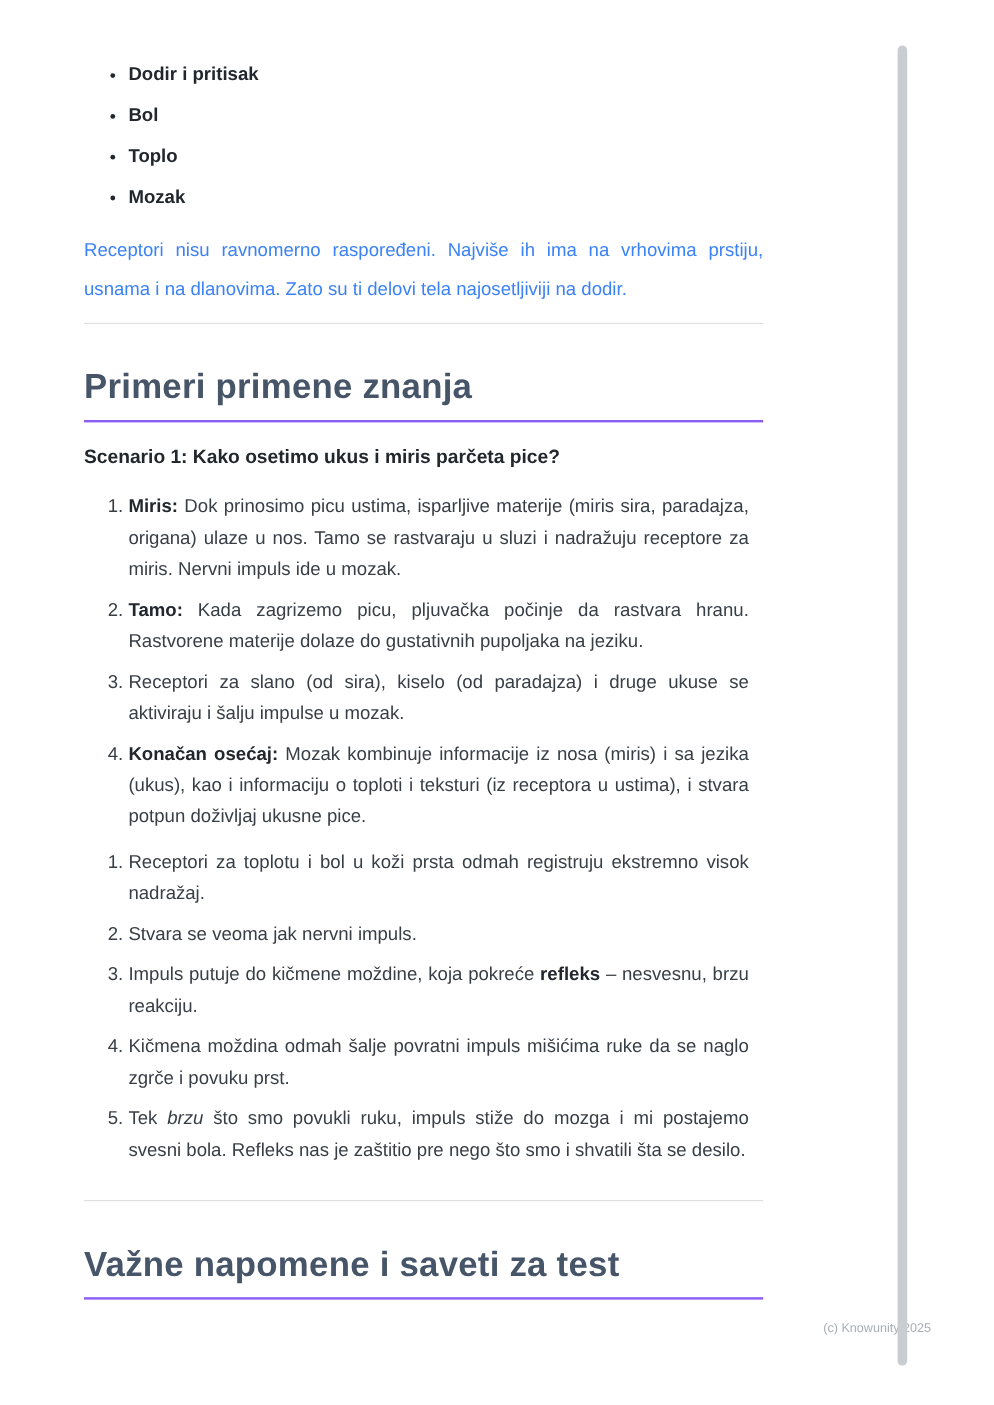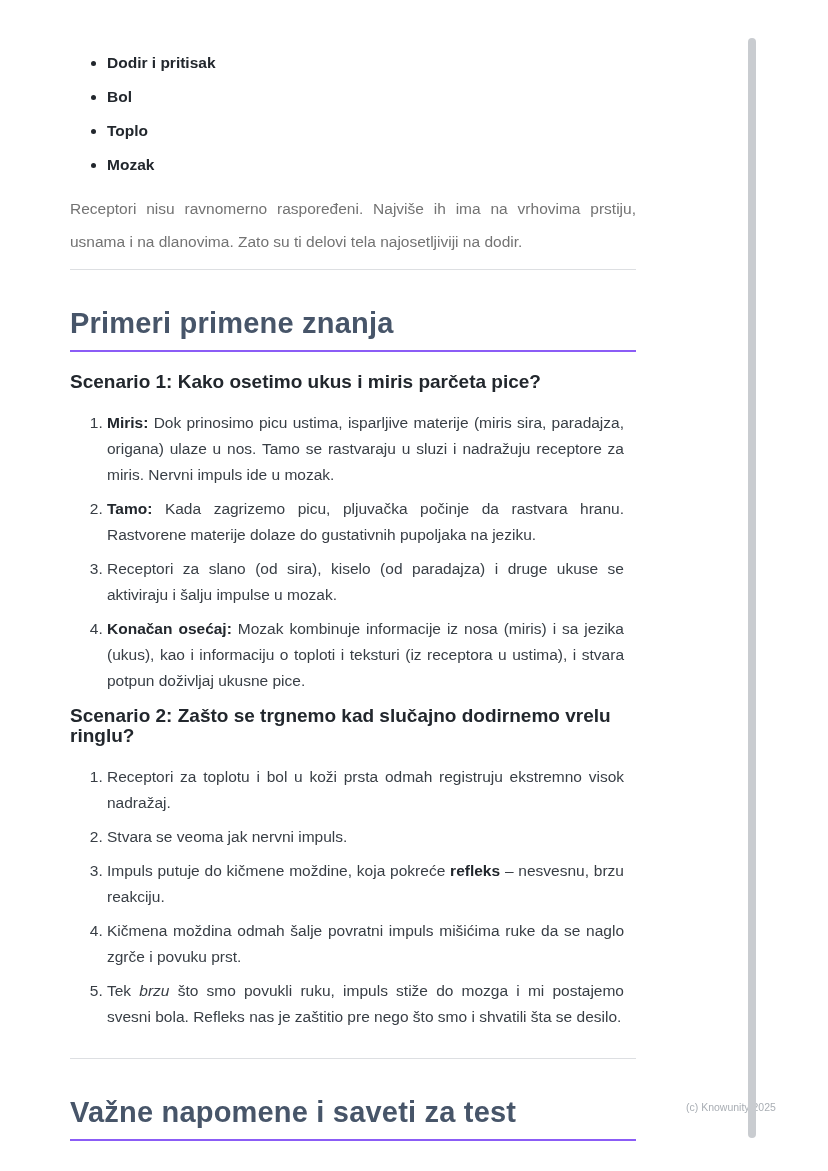--- a/index.html
+++ b/index.html
@@ -27,41 +27,41 @@
     font-size: 15.5px;
     line-height: 26px;
     margin-bottom: 8px;
     color: #22272d;
   }
   p.body-paragraph {
     margin: 14px 0 0 0;
     font-size: 15.5px;
     line-height: 33px;
     text-align: justify;
-    color: #737373;
+    color: #3b82f6;
   }
   hr.divider {
     border: 0;
     border-top: 1px solid #dddfe2;
   }
   hr.divider-1 { margin: 11px 0 0 0; }
   hr.divider-2 { margin: 28px 0 0 0; }
   h2.section-title {
     margin: 36px 0 20px 0;
     font-size: 29px;
     line-height: 34px;
     font-weight: 700;
     color: #475569;
     letter-spacing: 0.2px;
     padding-bottom: 10px;
     border-bottom: 2px solid #8b5cf6;
   }
   h3.scenario-title {
     margin: 6px 0 18px 0;
-    font-size: 19px;
+    font-size: 16px;
     line-height: 20px;
     font-weight: 700;
     color: #22272d;
   }
   ol.steps {
     margin: 12px;
     padding-left: 25px;
     color: #383e45;
   }
   ol.steps li {
@@ -110,21 +110,20 @@
 
   <h3 class="scenario-title">Scenario 1: Kako osetimo ukus i miris parčeta pice?</h3>
 
   <ol class="steps">
     <li><span></span><span class="seg-bold">Miris:</span><span class="seg-italic"></span><span> Dok prinosimo picu ustima, isparljive materije (miris sira, paradajza, origana) ulaze u nos. Tamo se rastvaraju u sluzi i nadražuju receptore za miris. Nervni impuls ide u mozak.</span></li>
     <li><span></span><span class="seg-bold">Tamo:</span><span class="seg-italic"></span><span> Kada zagrizemo picu, pljuvačka počinje da rastvara hranu. Rastvorene materije dolaze do gustativnih pupoljaka na jeziku.</span></li>
     <li><span>Receptori za slano (od sira), kiselo (od paradajza) i druge ukuse se aktiviraju i šalju impulse u mozak.</span><span class="seg-bold"></span><span class="seg-italic"></span><span></span></li>
     <li><span></span><span class="seg-bold">Konačan osećaj:</span><span class="seg-italic"></span><span> Mozak kombinuje informacije iz nosa (miris) i sa jezika (ukus), kao i informaciju o toploti i teksturi (iz receptora u ustima), i stvara potpun doživljaj ukusne pice.</span></li>
   </ol>
 
-  <h3 class="scenario-title">Scenario 2: Zašto se trgnemo kad slučajno dodirnemo vrelu ringlu?</h3>
 
   <ol class="steps">
     <li><span>Receptori za toplotu i bol u koži prsta odmah registruju ekstremno visok nadražaj.</span><span class="seg-bold"></span><span class="seg-italic"></span><span></span></li>
     <li><span>Stvara se veoma jak nervni impuls.</span><span class="seg-bold"></span><span class="seg-italic"></span><span></span></li>
     <li><span>Impuls putuje do kičmene moždine, koja pokreće </span><span class="seg-bold">refleks</span><span class="seg-italic"></span><span> – nesvesnu, brzu reakciju.</span></li>
     <li><span>Kičmena moždina odmah šalje povratni impuls mišićima ruke da se naglo zgrče i povuku prst.</span><span class="seg-bold"></span><span class="seg-italic"></span><span></span></li>
     <li><span>Tek </span><span class="seg-bold"></span><span class="seg-italic">brzu</span><span> što smo povukli ruku, impuls stiže do mozga i mi postajemo svesni bola. Refleks nas je zaštitio pre nego što smo i shvatili šta se desilo.</span></li>
   </ol>
 
   <hr class="divider divider-2">

